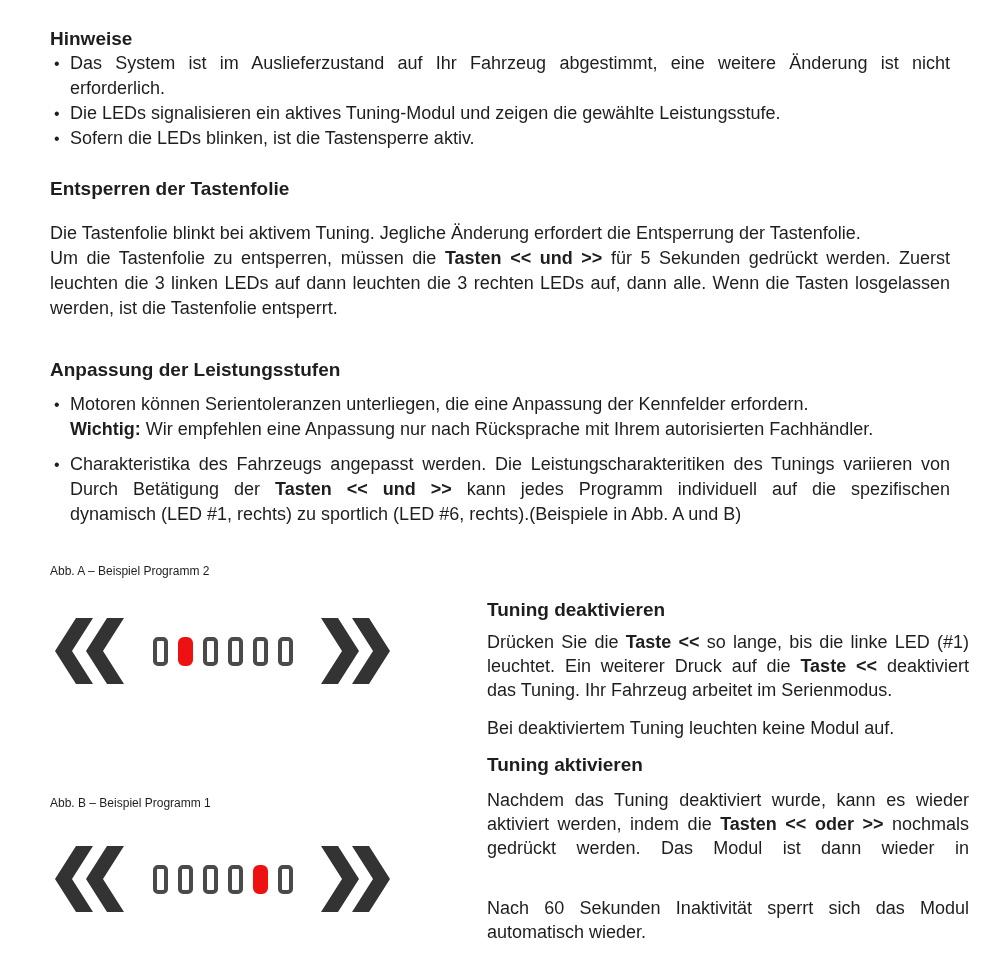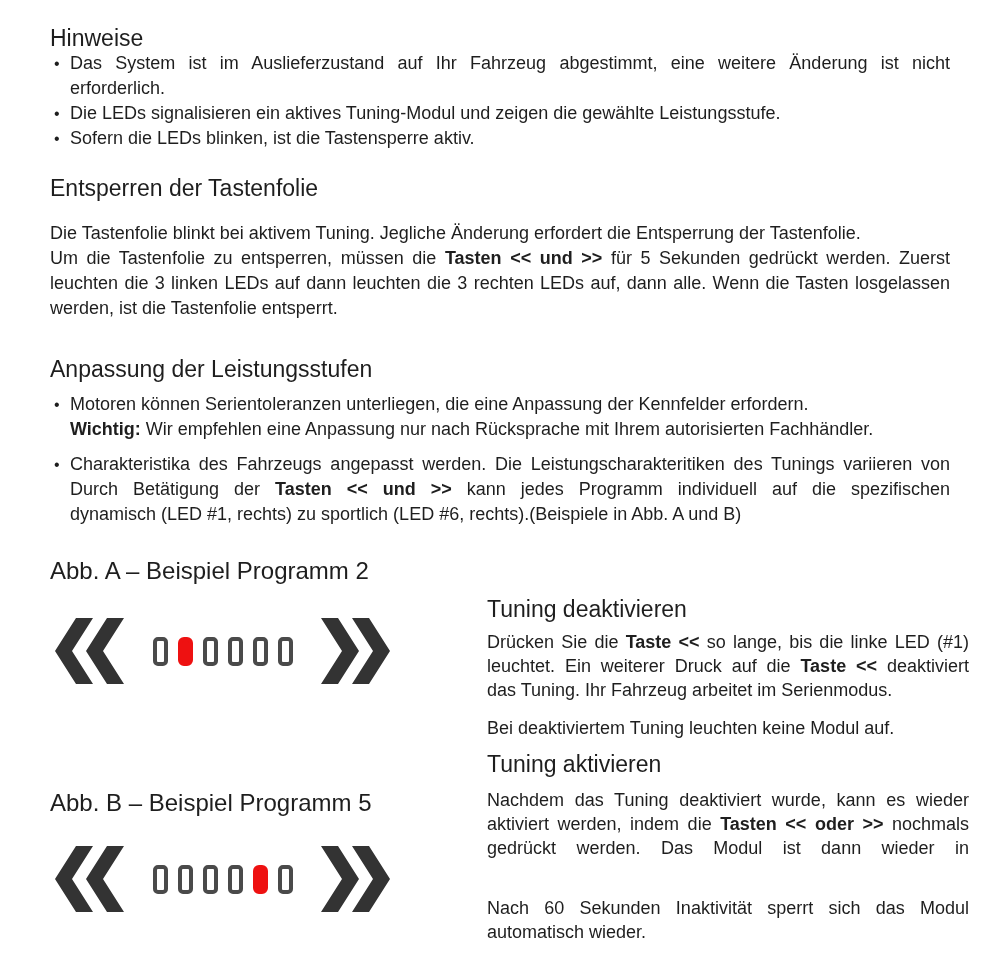--- a/index.html
+++ b/index.html
@@ -8,30 +8,30 @@
     --chevron:#333333;
     --led-outline:#4a4a4a;
   }
   html,body{margin:0;padding:0;background:#ffffff;}
   .page{
     position:relative;width:1000px;height:975px;background:#ffffff;
     font-family:"Liberation Sans","DejaVu Sans",sans-serif;
     color:var(--text);overflow:hidden;
   }
   .abs{position:absolute;}
-  .h{font-weight:normal;font-size:23px;line-height:25px;white-space:nowrap;}
+  .h{font-weight:bold;font-size:19px;line-height:25px;white-space:nowrap;}
   .body{font-size:18px;line-height:25px;}
   .rbody{font-size:18px;line-height:24px;}
   .jl{text-align:justify;text-align-last:justify;}
   .nl{text-align:left;}
   b{font-weight:bold;}
   .bullet{width:900px;}
   .bullet .marker{position:absolute;left:4px;top:0;font-size:16px;}
   .bullet .btext{margin-left:20px;}
-  .label{font-size:24px;line-height:24px;white-space:nowrap;}
+  .label{font-size:12px;line-height:24px;white-space:nowrap;}
   .graphic{width:335px;height:66px;display:flex;align-items:center;justify-content:space-between;}
   .chev{display:block;flex:0 0 auto;}
   .chev polygon{fill:var(--chevron);}
   .leds{display:flex;gap:10px;align-items:center;}
   .led{width:15px;height:29px;border:4px solid var(--led-outline);border-radius:5px;background:#ffffff;box-sizing:border-box;}
   .led.on{background:var(--led-red);border-color:var(--led-red);border-radius:6px;}
 </style>
 </head>
 <body>
 
@@ -99,21 +99,21 @@
         <div class="led"></div>
         <div class="led"></div>
         <div class="led"></div>
       </div>
     <svg class="chev" width="70" height="66" viewBox="0 0 70 66">
       <polygon points="18,0 1,0 22,33 1,66 18,66 39,33"></polygon>
       <polygon points="49,0 32,0 53,33 32,66 49,66 70,33"></polygon>
     </svg>
   </div>
 
-  <div class="abs label" style="left:50px;top:791px">Abb. B – Beispiel Programm 5</div>
+  <div class="abs label" style="left:50px;top:791px">Abb. B – Beispiel Programm 1</div>
 
   <div class="abs graphic" style="left:55px;top:846px">
     <svg class="chev" width="70" height="66" viewBox="0 0 70 66">
       <polygon points="21,0 38,0 17,33 38,66 21,66 0,33"></polygon>
       <polygon points="52,0 69,0 48,33 69,66 52,66 31,33"></polygon>
     </svg>
     <div class="leds">
         <div class="led"></div>
         <div class="led"></div>
         <div class="led"></div>

